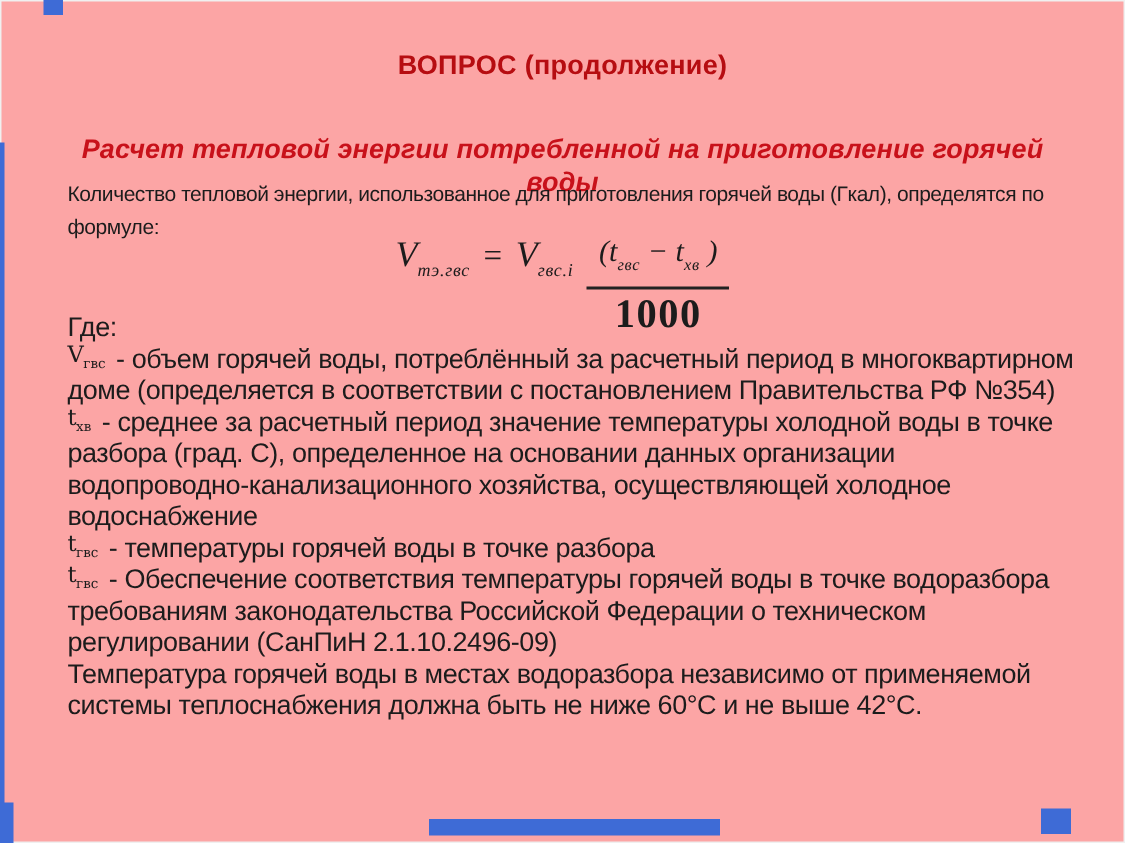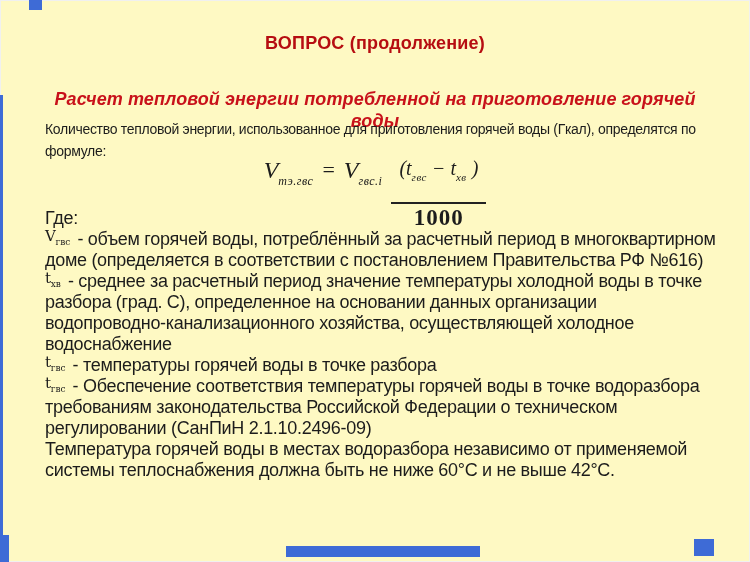--- a/index.html
+++ b/index.html
@@ -1,20 +1,20 @@
 <!DOCTYPE html>
 <html style="--title-red: #b60d11; --subtitle-red: #c8111a; --accent-blue: #3e6bd6;"><head>
 <meta charset="utf-8">
 <style>
   html, body { margin: 0; padding: 0; background: #ffffff; }
   .slide {
     position: relative;
     width: 750px;
     height: 562px;
-    background: #fef9c3;
+    background: #fca5a5;
     overflow: hidden;
     font-family: "Liberation Sans", sans-serif;
     color: #1c1c1c;
     box-shadow: inset 0 0 0 1px #f0f0f0;
   }
 
   
   .title {
     position: absolute;
     top: 33px; left: 0; right: 0;
@@ -100,31 +100,31 @@
   .frac {
     display: inline-block;
     text-align: center;
     vertical-align: middle;
   }
   .frac .num {
     display: block;
     font-size: 20px;
     font-style: italic;
     border-bottom: 2px solid #222;
-    padding: 0 8px 19px 8px;
+    padding: 0 8px 8px 8px;
     white-space: nowrap;
   }
   .frac .num sub {
     font-size: 11px;
     vertical-align: -6px;
     letter-spacing: 0.5px;
   }
   .frac .den {
     display: block;
-    font-size: 23px;
+    font-size: 27px;
     font-style: normal;
     font-weight: bold;
     padding-top: 1px;
     letter-spacing: 1px;
   }
 
   
   .accent { position: absolute; background: var(--accent-blue, #3e6bd6); }
   .accent-top-left     { left: 29px;  top: 0;      width: 13px;  height: 10px; }
   .accent-left-line    { left: 0;     top: 95px;   width: 3px;   height: 467px; }
@@ -156,21 +156,21 @@
       <span class="frac">
         <span class="num"><span>(t</span><sub>гвс</sub><span> − t</span><sub>хв</sub><span> )</span></span>
         <span class="den">1000</span>
       </span>
     </span>
   </div>
 
   <div class="content">
     <p>Где:</p>
 
-    <p class="def"><span class="mvar"><span>V</span><sub>гвс</sub></span><span>- объем горячей воды, потреблённый за расчетный период в многоквартирном доме (определяется в соответствии с постановлением Правительства РФ №616)</span></p>
+    <p class="def"><span class="mvar"><span>V</span><sub>гвс</sub></span><span>- объем горячей воды, потреблённый за расчетный период в многоквартирном доме (определяется в соответствии с постановлением Правительства РФ №354)</span></p>
 
     <p class="def"><span class="mvar"><span>t</span><sub>хв</sub></span><span>- среднее за расчетный период значение температуры холодной воды в точке разбора (град. С), определенное на основании данных организации водопроводно-канализационного хозяйства, осуществляющей холодное водоснабжение</span></p>
 
     <p class="def"><span class="mvar"><span>t</span><sub>гвс</sub></span><span>- температуры горячей воды в точке разбора</span></p>
 
     <p class="def"><span class="mvar"><span>t</span><sub>гвс</sub></span><span>- Обеспечение соответствия температуры горячей воды в точке водоразбора требованиям законодательства Российской Федерации о техническом регулировании (СанПиН 2.1.10.2496-09)</span></p>
 
     <p>Температура горячей воды в местах водоразбора независимо от применяемой системы теплоснабжения должна быть не ниже 60°С и не выше 42°С.</p>
   </div>
 

